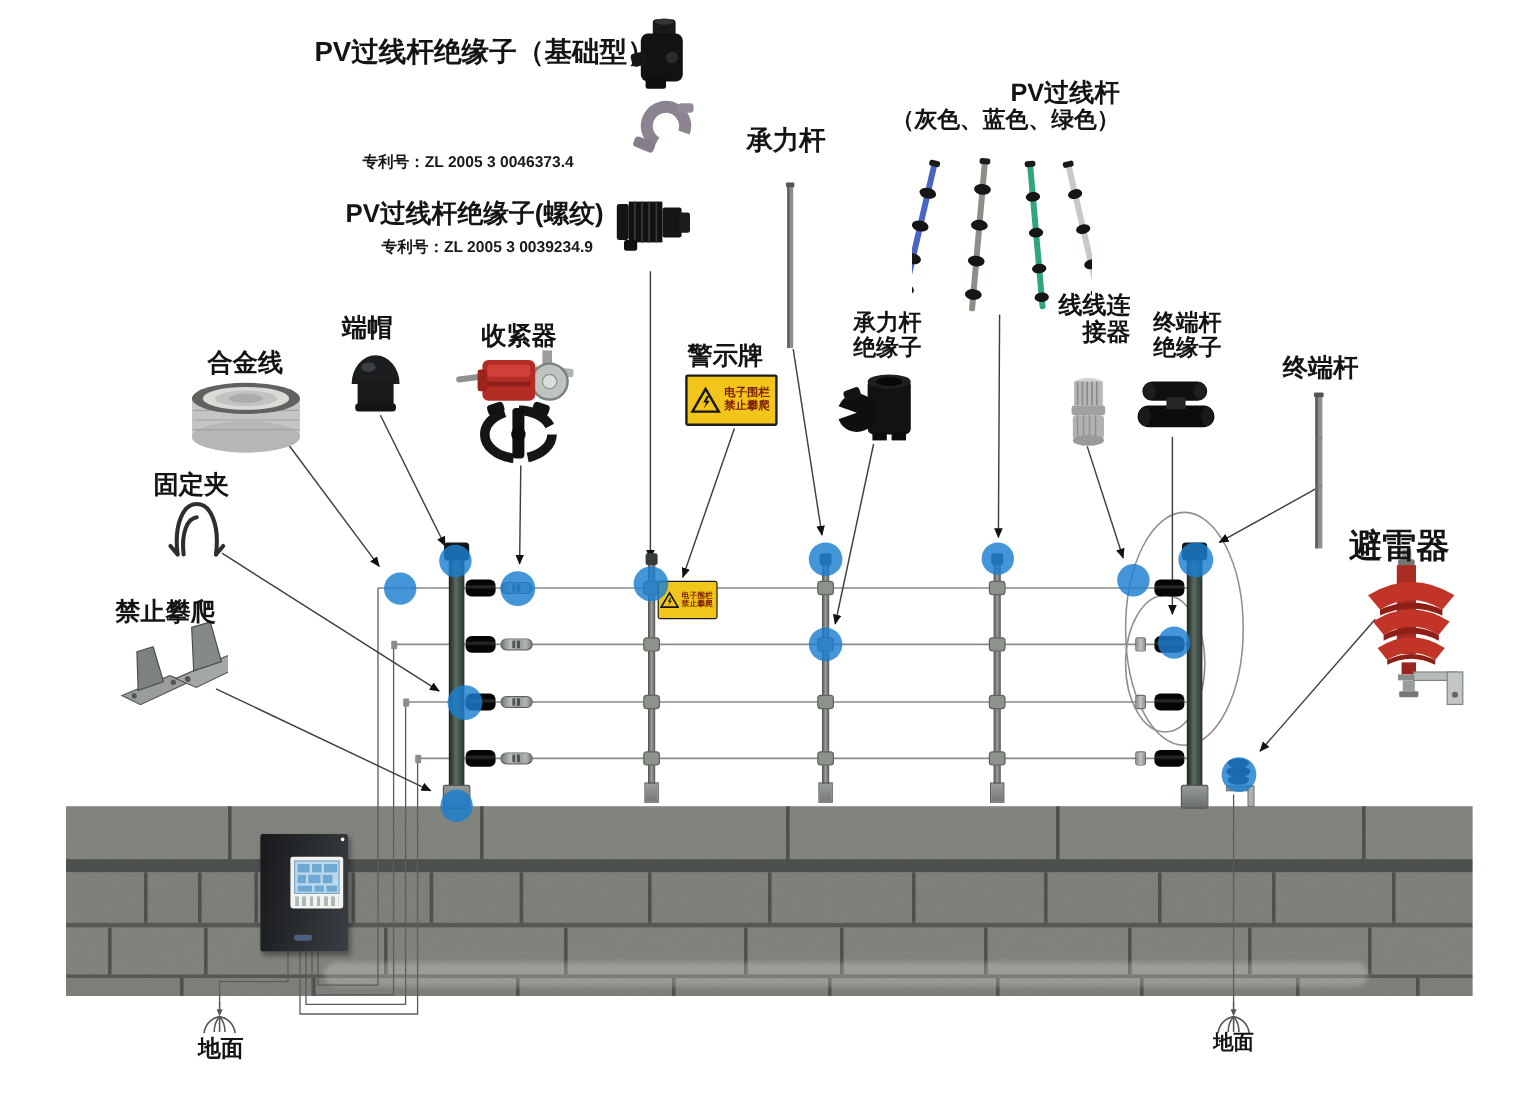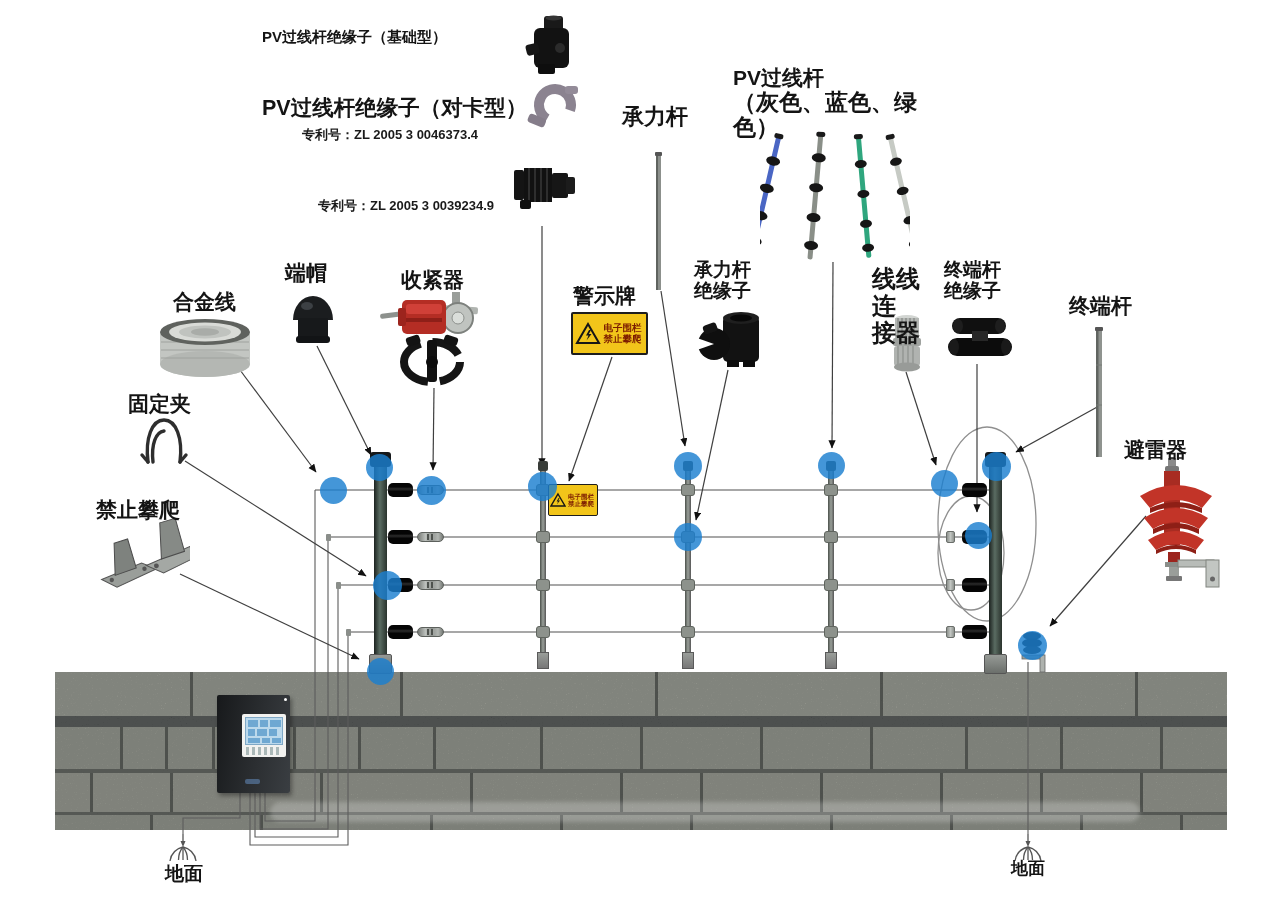--- a/index.html
+++ b/index.html
@@ -1,20 +1,20 @@
 <!DOCTYPE html>
 <html><head>
 <meta charset="utf-8">
 <style>
   html,body{margin:0;padding:0;background:#fff;}
   #stage{position:relative;width:1280px;height:911px;background:#fff;overflow:hidden;
          font-family:"Liberation Sans",sans-serif;color:#111;}
   .abs{position:absolute;}
   .lab{position:absolute;font-weight:700;color:#141414;white-space:nowrap;}
-  .lab2{position:absolute;font-weight:700;color:#141414;text-align:left;line-height:1.12;}
+  .lab2{position:absolute;font-weight:700;color:#141414;text-align:right;line-height:1.12;}
   .pat{position:absolute;font-weight:700;color:#1a1a1a;font-size:13px;white-space:nowrap;}
   .hl{position:absolute;border-radius:50%;background:#1b7fd0;opacity:.82;}
   svg{display:block;}
   #overlay{position:absolute;left:0;top:0;pointer-events:none;}
   
   #wall{position:absolute;left:55px;top:672px;width:1172px;height:158px;background:#a6a79c;}
   .wrow{position:absolute;left:0;width:100%;}
   .rA{top:0;height:44px;background:#a3a49a;}
   .band{top:44px;height:11px;background:#393c3d;}
   .rB{top:55px;height:42px;background:#9b9c92;}
@@ -508,45 +508,45 @@
         <circle cx="44" cy="32" r="2.2" fill="#555"></circle>
     </g>
     <g transform="translate(46,12) rotate(-9)">
       <polygon points="0,40 46,28 62,36 16,50" fill="#a4a8a4" stroke="#555" stroke-width="1"></polygon>
       <polygon points="20,0 36,-2 40,32 16,36" fill="#868a86" stroke="#4c4c4c" stroke-width="1"></polygon>
       <circle cx="10" cy="42" r="2.4" fill="#555"></circle>
         <circle cx="50" cy="34" r="2.4" fill="#555"></circle>
     </g>
   </svg>
 
-  <div class="lab" style="left:262px;top:28px;font-size:15px">PV过线杆绝缘子（基础型）</div>
-  <div class="lab" style="left:262px;top:93px;font-size:21.5px">PV过线杆绝缘子（对卡型）</div>
+  <div class="lab" style="left:262px;top:28px;font-size:23px">PV过线杆绝缘子（基础型）</div>
   <div class="pat" style="left:302px;top:126px">专利号：ZL 2005 3 0046373.4</div>
+  <div class="lab" style="left:288px;top:163px;font-size:21.5px">PV过线杆绝缘子(螺纹)</div>
   <div class="pat" style="left:318px;top:197px">专利号：ZL 2005 3 0039234.9</div>
   <div class="lab" style="left:622px;top:102px;font-size:22px">承力杆</div>
   <div class="lab2" style="left:733px;top:66px;width:200px;font-size:21px">
     <div>PV过线杆</div>
-    <div style="font-size:23px">（灰色、蓝色、绿色）</div>
+    <div style="font-size:19px">（灰色、蓝色、绿色）</div>
   </div>
   <div class="lab" style="left:173px;top:288px;font-size:21px">合金线</div>
   <div class="lab" style="left:285px;top:259px;font-size:21px">端帽</div>
   <div class="lab" style="left:401px;top:266px;font-size:21px">收紧器</div>
   <div class="lab" style="left:573px;top:282px;font-size:21px">警示牌</div>
   <div class="lab2" style="left:694px;top:259px;width:74px;font-size:19px">
     <div>承力杆</div>
     <div>绝缘子</div>
   </div>
-  <div class="lab2" style="left:872px;top:266px;width:70px;font-size:24px">
+  <div class="lab2" style="left:872px;top:244px;width:70px;font-size:20px">
     <div>线线连</div>
     <div>接器</div>
   </div>
   <div class="lab2" style="left:944px;top:259px;width:74px;font-size:19px">
     <div>终端杆</div>
     <div>绝缘子</div>
   </div>
   <div class="lab" style="left:1069px;top:292px;font-size:21px">终端杆</div>
   <div class="lab" style="left:128px;top:390px;font-size:21px">固定夹</div>
   <div class="lab" style="left:96px;top:496px;font-size:21px">禁止攀爬</div>
-  <div class="lab" style="left:1124px;top:436px;font-size:21px">避雷器</div>
+  <div class="lab" style="left:1124px;top:436px;font-size:28px">避雷器</div>
   <div class="lab" style="left:160px;top:861px;width:48px;text-align:center;font-size:19px">地面</div>
   <div class="lab" style="left:1004px;top:857px;width:48px;text-align:center;font-size:17px">地面</div>
 
 </div>
 
 </body></html>

